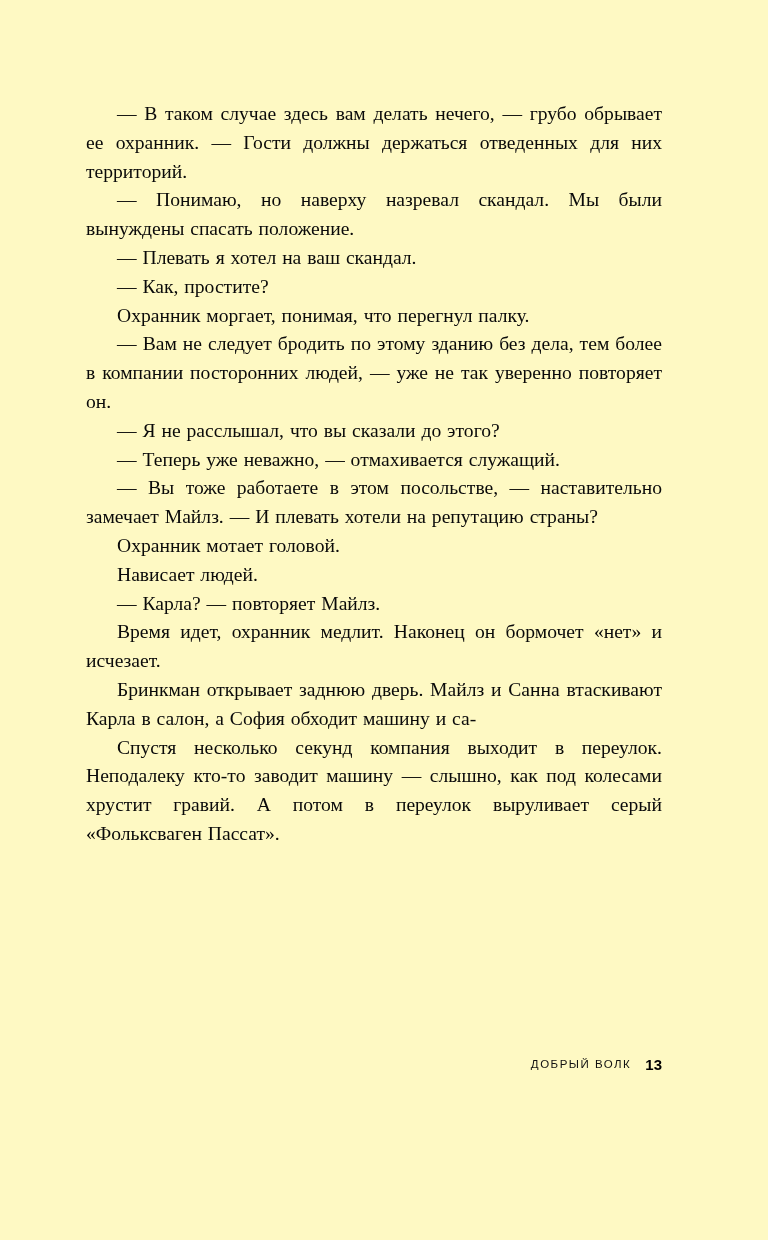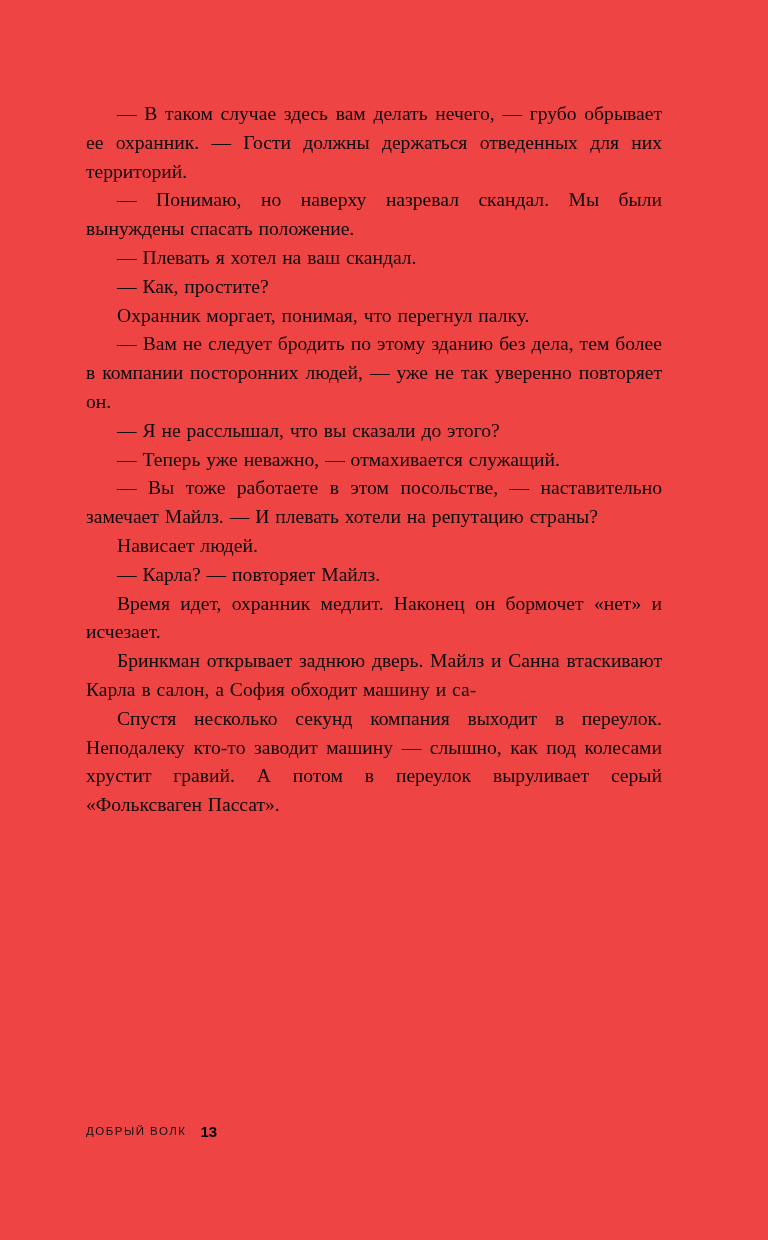--- a/index.html
+++ b/index.html
@@ -13,43 +13,44 @@
     position: relative;
     font-family: "Liberation Serif", "DejaVu Serif", serif;
     color: #0a0a0a;
   }
   .book-page {
     position: absolute;
     top: 0;
     left: 0;
     width: 768px;
     height: 1240px;
-    background: #ef4444;
+    background: #fef9c3;
   }
   .text-block {
     position: absolute;
     top: 100px;
     left: 86px;
     width: 576px;
     font-size: 19.6px;
     line-height: 28.8px;
     text-align: justify;
     text-justify: inter-word;
   }
   .text-block p {
     margin: 0;
     padding: 0;
     text-indent: 31px;
     word-spacing: 1px;
   }
   .page-footer {
     position: absolute;
-    top: 1121px;
+    top: 1054px;
     left: 86px;
     width: 576px;
+    text-align: right;
     white-space: nowrap;
   }
   .running-title {
     font-family: "Liberation Sans", "DejaVu Sans", sans-serif;
     font-size: 11.5px;
     letter-spacing: 1.5px;
     color: #111111;
     text-transform: uppercase;
     vertical-align: middle;
   }
@@ -70,20 +71,21 @@
   <div class="text-block">
     <p>— В таком случае здесь вам делать нечего, — грубо обрывает ее охранник. — Гости должны держаться отведенных для них территорий.</p>
     <p>— Понимаю, но наверху назревал скандал. Мы были вынуждены спасать положение.</p>
     <p>— Плевать я хотел на ваш скандал.</p>
     <p>— Как, простите?</p>
     <p>Охранник моргает, понимая, что перегнул палку.</p>
     <p>— Вам не следует бродить по этому зданию без дела, тем более в компании посторонних людей, — уже не так уверенно повторяет он.</p>
     <p>— Я не расслышал, что вы сказали до этого?</p>
     <p>— Теперь уже неважно, — отмахивается служащий.</p>
     <p>— Вы тоже работаете в этом посольстве, — наставительно замечает Майлз. — И плевать хотели на репутацию страны?</p>
+    <p>Охранник мотает головой.</p>
     <p>Нависает людей.</p>
     <p>— Карла? — повторяет Майлз.</p>
     <p>Время идет, охранник медлит. Наконец он бормочет «нет» и исчезает.</p>
     <p>Бринкман открывает заднюю дверь. Майлз и Санна втаскивают Карла в салон, а София обходит машину и са-</p>
     <p>Спустя несколько секунд компания выходит в переулок. Неподалеку кто-то заводит машину — слышно, как под колесами хрустит гравий. А потом в переулок выруливает серый «Фольксваген Пассат».</p>
   </div>
 
   <div class="page-footer">
     <span class="running-title">ДОБРЫЙ ВОЛК</span>
     <span class="page-number">13</span>

